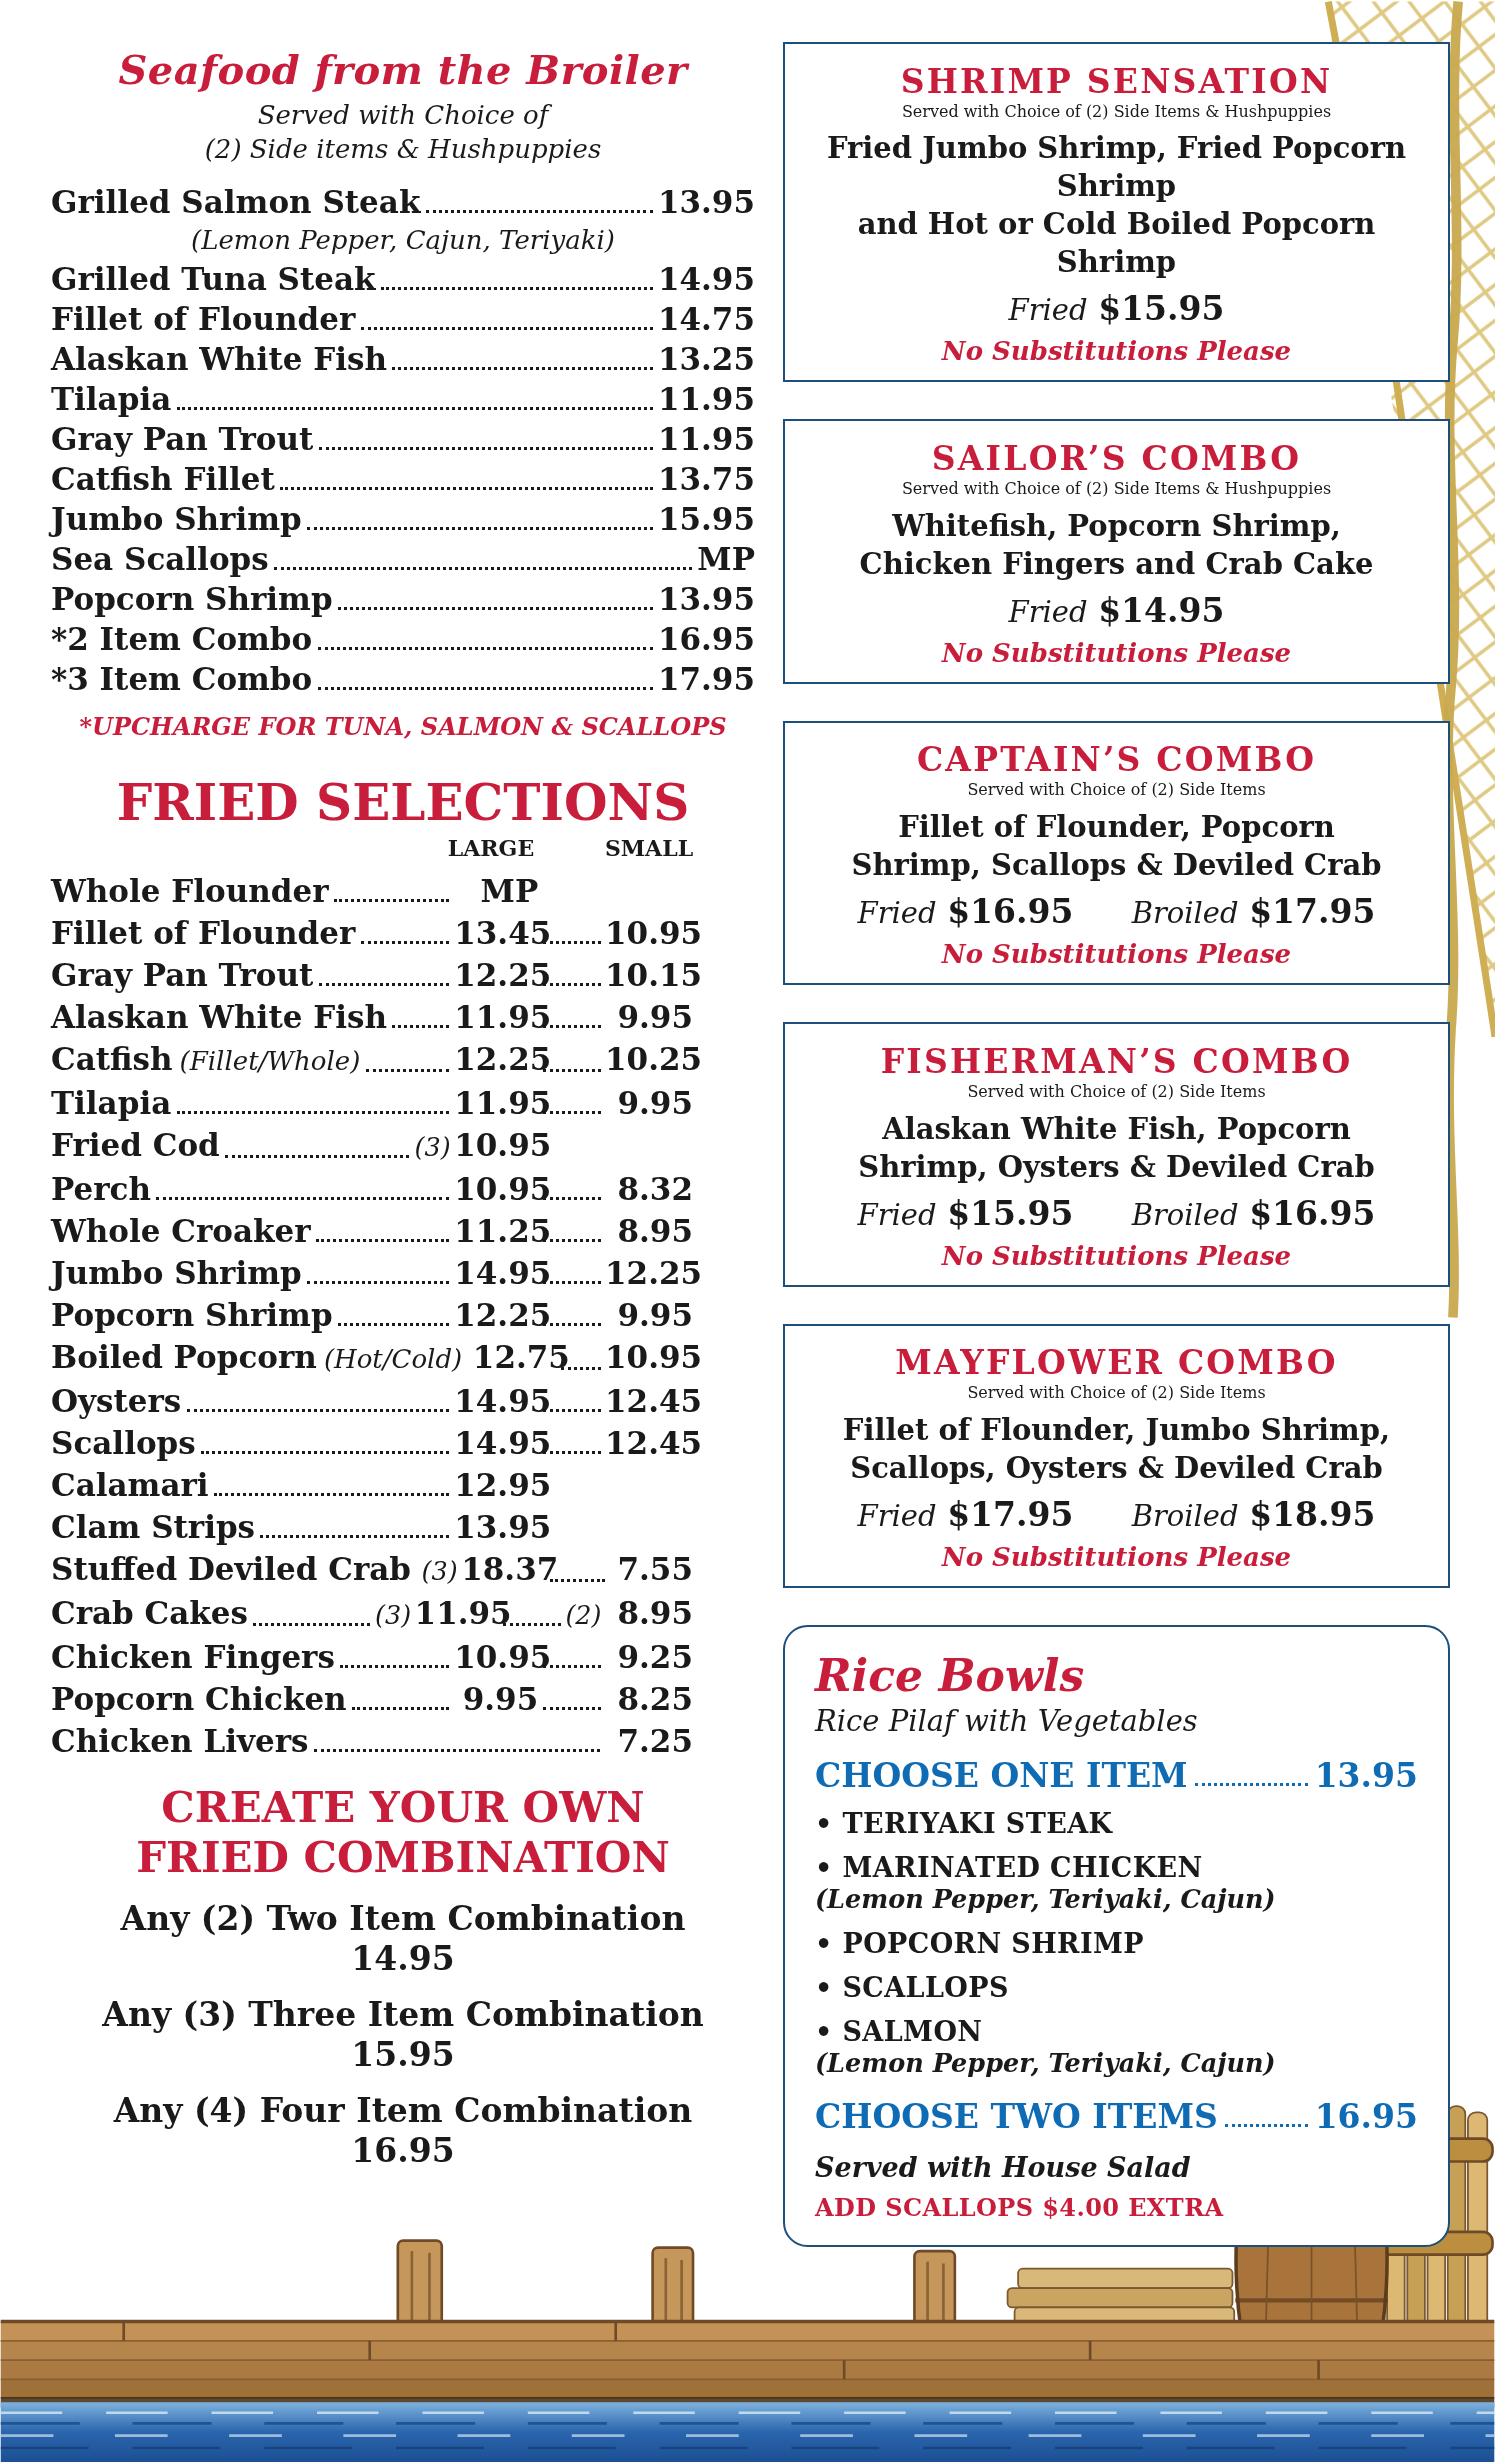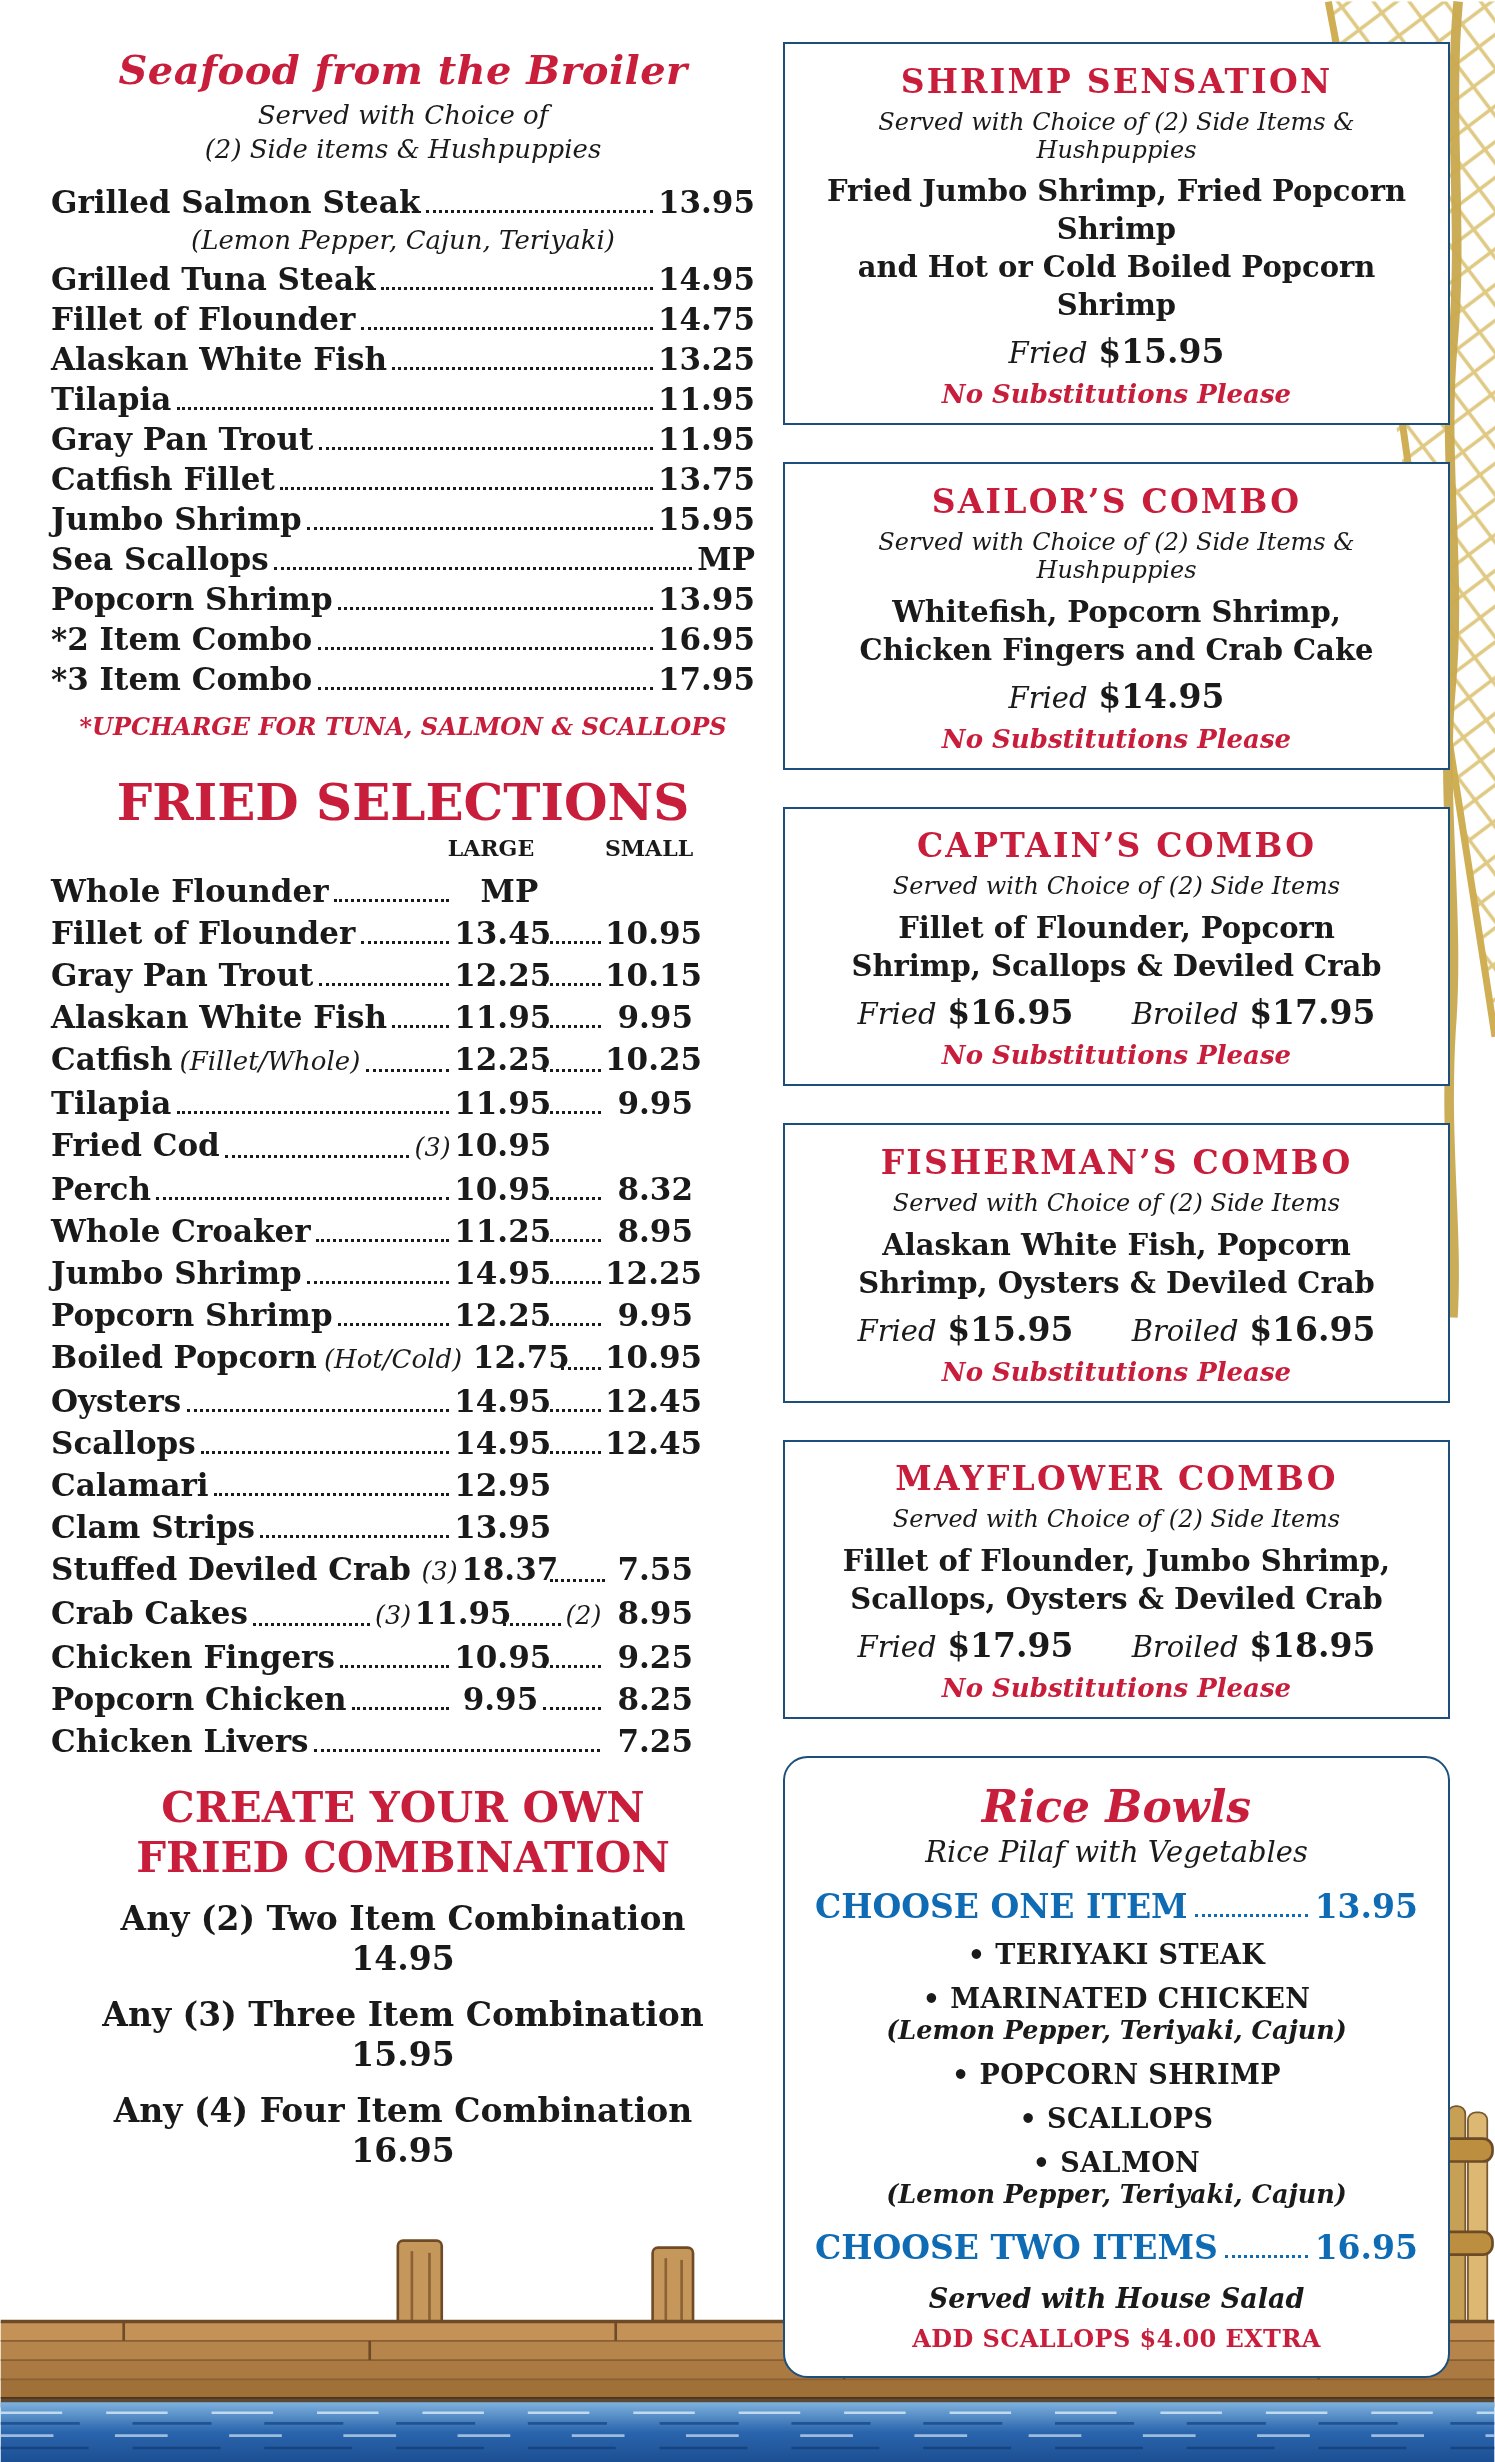--- a/index.html
+++ b/index.html
@@ -46,30 +46,30 @@
 
   .combo-sec{text-align:center;margin-top:21px;}
   .combo-title{color:var(--red);font-size:42px;line-height:50px;font-weight:bold;}
   .combo-note{color:var(--blue);font-size:24px;line-height:31px;font-weight:bold;margin-top:10.6px;letter-spacing:0.4px;}
   .combo-opt{margin-top:16px;font-size:33px;line-height:40px;font-weight:bold;}
 
   
   .right-col{position:absolute;left:783px;top:42px;width:667px;z-index:2;}
   .box{border:2.6px solid var(--navy);background:#fff;text-align:center;padding:17.6px 16px 14px;margin-bottom:37px;}
   .box-title{color:var(--red);font-size:33px;font-weight:bold;letter-spacing:2.2px;}
-  .box-sub{font-style:italic;font-size:24px;margin-top:7px;}
+  .box-sub{font-size:16px;margin-top:1px;}
   .box-desc{font-weight:bold;font-size:29px;line-height:38px;margin-top:8.8px;}
   .box-price{margin-top:8px;font-size:29px;}
   .plabel{font-style:italic;margin-right:10.6px;}
   .pprice{font-weight:bold;font-size:33px;}
   .pgroup.broiled{display:none;margin-left:49px;}
   .box.has-broiled .pgroup.broiled{display:inline;}
   .no-subs{color:var(--red);font-size:26px;font-weight:bold;font-style:italic;margin-top:8px;}
 
-  .rice-box{border:2.6px solid var(--navy);border-radius:24.6px;background:#fff;text-align:center;padding:23px 30px;margin-top:12.3px;}
+  .rice-box{border:2.6px solid var(--navy);border-radius:24.6px;background:#fff;text-align:left;padding:23px 30px;margin-top:12.3px;}
   .rice-title{color:var(--red);font-size:44px;font-weight:bold;font-style:italic;}
   .rice-sub{font-size:29px;font-style:italic;margin-top:3.5px;}
   .choose-row{display:flex;align-items:baseline;color:var(--blue);font-weight:bold;font-size:33px;margin-top:17.6px;white-space:nowrap;}
   .choose-row .leader{border-bottom:3.5px dotted var(--blue);margin:0 7px 8.8px;}
   .rice-item{margin-top:13px;}
   .rname{font-weight:bold;font-size:27px;letter-spacing:0.4px;}
   .rice-note{font-weight:bold;font-style:italic;font-size:25.5px;line-height:32px;}
   .rice-note:empty{display:none;}
   .rice-salad{font-weight:bold;font-style:italic;font-size:27px;margin-top:16px;}
   .rice-extra{color:var(--red);font-weight:bold;font-size:24px;margin-top:10.6px;letter-spacing:0.4px;}

